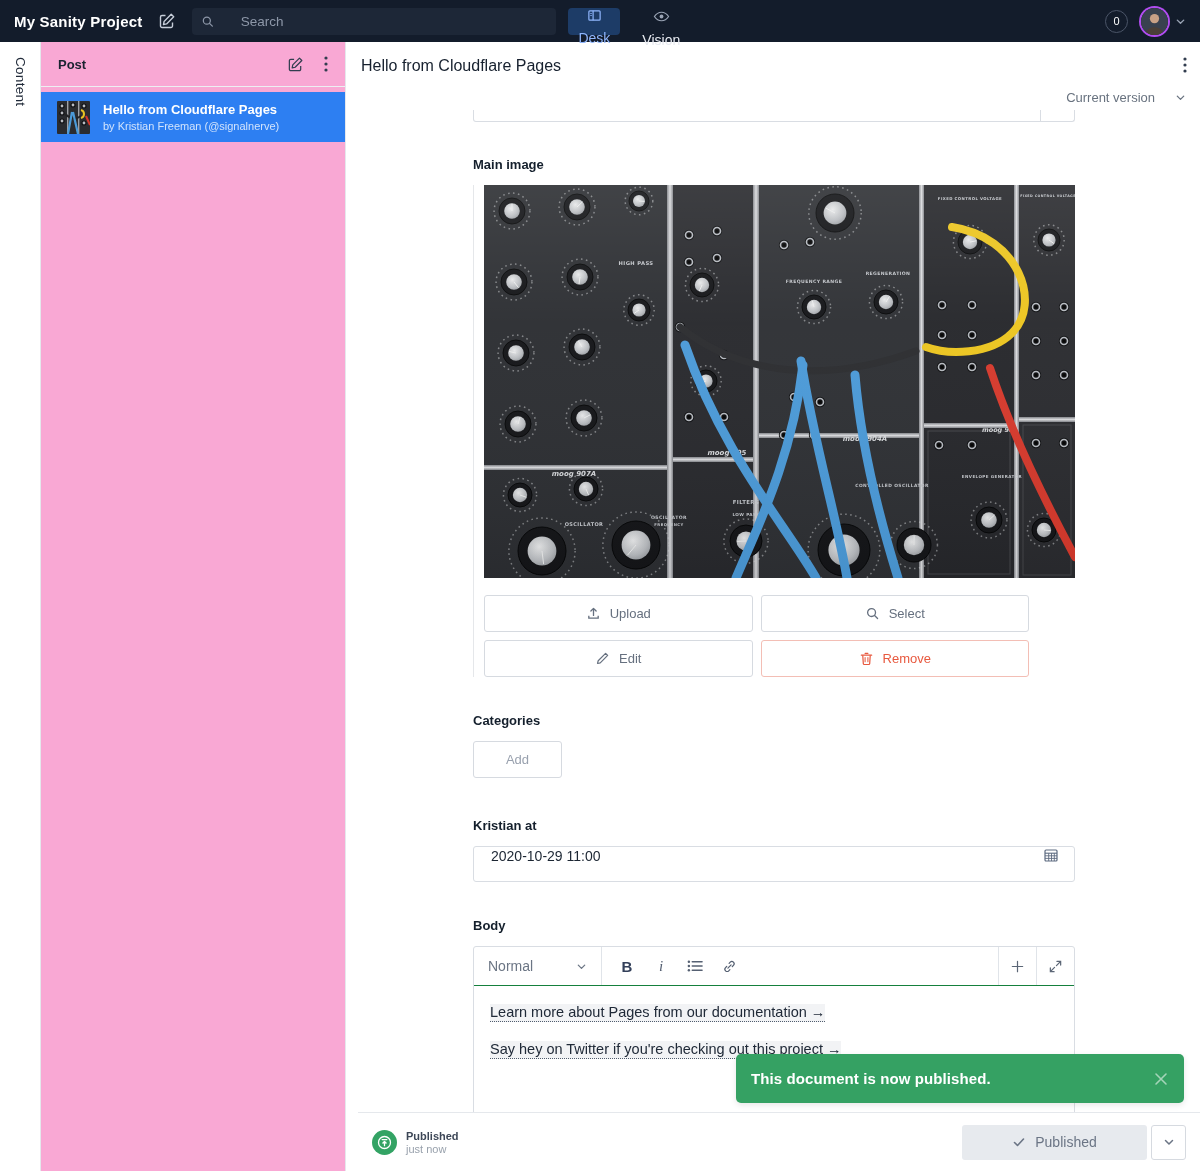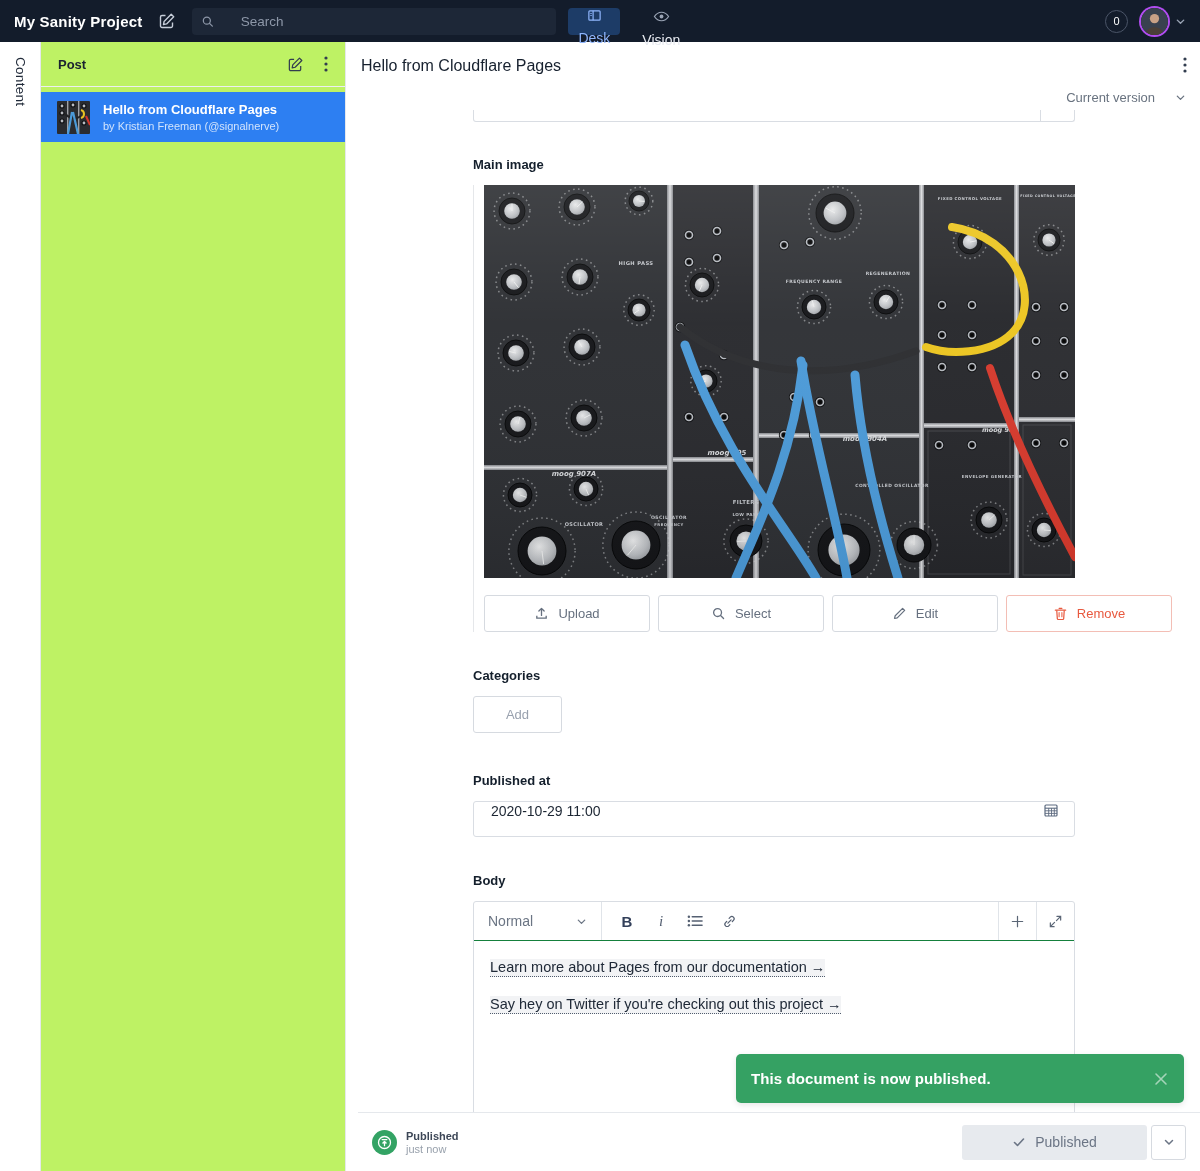--- a/index.html
+++ b/index.html
@@ -29,21 +29,21 @@
           box-shadow:0 0 0 2px var(--avatar_ring,#b14df0);cursor:pointer;}
   .nav-chev{color:#9aa4b5;margin-left:7px;display:flex;cursor:pointer;}
 
   
   .content-rail{position:absolute;top:42px;left:0;bottom:0;width:41px;background:#fff;
                 border-right:1px solid #e5e8ec;z-index:6;}
   .content-rail span{position:absolute;top:15px;left:13px;writing-mode:vertical-rl;
                      font-size:13.5px;color:#202a39;letter-spacing:.3px;}
 
   
-  .list-panel{position:absolute;top:42px;left:41px;width:305px;bottom:0;background:#bef264;
+  .list-panel{position:absolute;top:42px;left:41px;width:305px;bottom:0;background:#f9a8d4;
               border-right:1px solid #e5e8ec;z-index:6;}
   .lp-header{height:45px;display:flex;align-items:center;padding:0 17px;border-bottom:1px solid #edeff2;}
   .lp-title{font-size:13px;font-weight:bold;color:#1a2330;flex:1;}
   .lp-icons{display:flex;gap:20px;color:#323d4f;align-items:center;}
   .lp-icons .ib{cursor:pointer;display:flex;}
   .list-item{margin-top:5px;height:50px;background:var(--accent_blue,#2d7ff2);display:flex;
              align-items:center;padding:0 16px;gap:13px;cursor:pointer;}
   .li-thumb{width:33px;height:33px;flex:none;overflow:hidden;border-radius:1px;}
   .li-title{font-size:13px;font-weight:bold;color:#fff;line-height:1.25;}
   .li-sub{font-size:11px;color:rgba(255,255,255,.78);margin-top:1px;}
@@ -55,21 +55,21 @@
   .version-row{position:absolute;right:14px;top:48px;display:flex;gap:20px;align-items:center;
                color:#68727f;font-size:13px;cursor:pointer;}
   .doc-scroll{position:absolute;top:68px;left:0;right:0;bottom:59px;overflow:hidden;}
   .col{margin-left:127px;width:602px;}
   .sliver{height:12px;border:1px solid #d9dde3;border-top:0;border-radius:0 0 3px 3px;position:relative;cursor:text;}
   .sliver-div{position:absolute;right:33px;top:0;bottom:0;width:1px;background:#d9dde3;}
   .field-label{font-size:13px;font-weight:bold;color:#141f2c;}
   .lbl-mainimage{margin-top:35px;}
   .imgfield{margin-top:13px;border-left:1px solid #e5e7ea;padding-left:10px;}
   .photo{width:591px;height:393px;cursor:pointer;}
-  .img-actions{display:grid;grid-template-columns:repeat(4,1fr);gap:8px;margin-top:17px;width:688px;}
+  .img-actions{display:grid;grid-template-columns:repeat(2,1fr);gap:8px;margin-top:17px;width:545px;}
   .btn{height:37px;border:1px solid #d6dae0;border-radius:3px;background:#fff;display:flex;
        align-items:center;justify-content:center;gap:9px;font-size:13px;color:#66707f;
        font-family:inherit;cursor:pointer;}
   .btn svg{flex:none;}
   .btn-remove{color:var(--remove_red,#e8593f);border-color:#f3beb5;}
   .lbl-categories{margin-top:36px;}
   .btn-add{margin-top:13px;width:89px;color:#99a1ae;}
   .lbl-published{margin-top:40px;}
   .date-input{margin-top:13px;height:36px;border:1px solid #d9dde3;border-radius:3px;display:flex;
               align-items:flex-start;padding:0 15px;cursor:text;gap:16px;}
@@ -547,21 +547,21 @@
                 <path d="M6.5 7v4.5M9.5 7v4.5" stroke="currentColor" stroke-width="1.1" stroke-linecap="round"></path>
               </svg>
             <span>Remove</span>
           </button>
         </div>
       </div>
 
       <div class="field-label lbl-categories">Categories</div>
       <button class="btn btn-add">Add</button>
 
-      <div class="field-label lbl-published">Published at</div>
+      <div class="field-label lbl-published">Kristian at</div>
       <div class="date-input">
         <input value="2020-10-29 11:00" style="">
         <span class="cal">
             <svg width="16" height="16" viewBox="0 0 16 16">
               <rect x="2" y="3" width="12" height="11" rx="1" fill="none" stroke="currentColor" stroke-width="1.2"></rect>
               <line x1="2" y1="6.2" x2="14" y2="6.2" stroke="currentColor" stroke-width="1.1"></line>
               <g stroke="currentColor" stroke-width="0.9">
                 <line x1="5.7" y1="6.2" x2="5.7" y2="14"></line>
                 <line x1="8.5" y1="6.2" x2="8.5" y2="14"></line>
                 <line x1="11.3" y1="6.2" x2="11.3" y2="14"></line>

